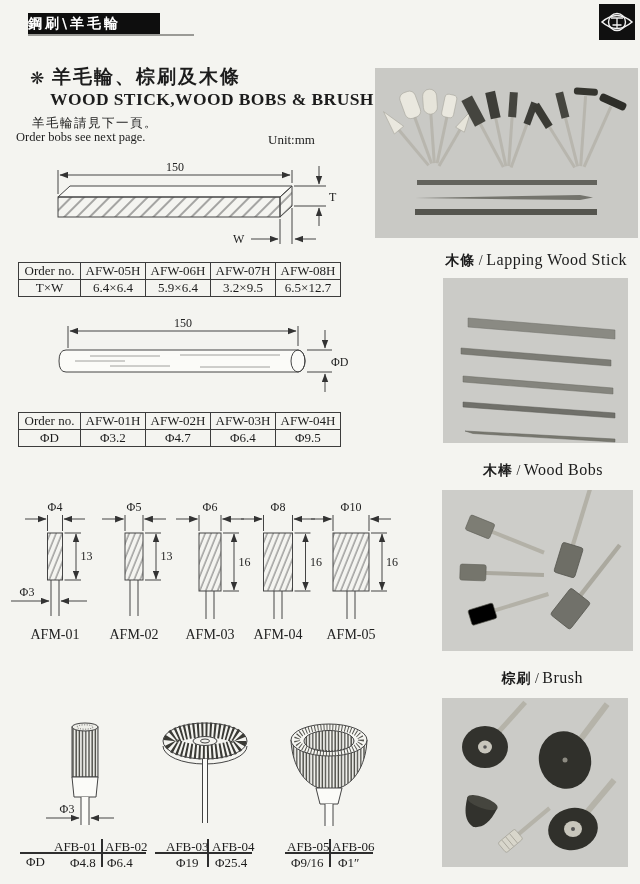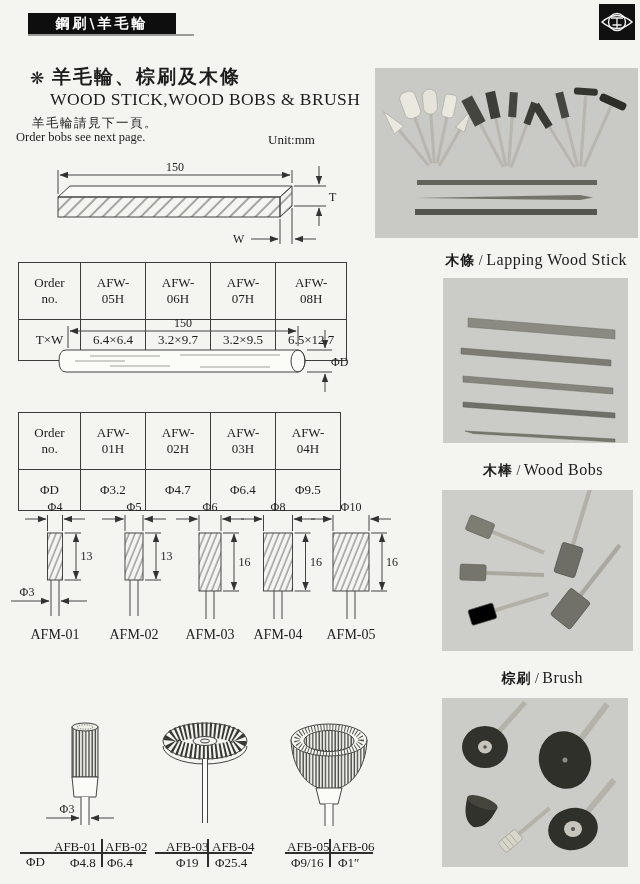--- a/index.html
+++ b/index.html
@@ -1,39 +1,39 @@
 <!DOCTYPE html>
 <html><head>
 <meta charset="utf-8">
 <style>
   html,body { margin:0; padding:0; background:#e9e9e5; }
   .page { position:relative; width:640px; height:884px; background:#f4f4f0;
           font-family:"Liberation Serif", serif; color:#1c1c1c; overflow:hidden; }
   .abs { position:absolute; }
 
   
-  .cat-tag { left:28px; top:13px; width:148px; height:21px; background:#0e0e0e; color:#fff;
+  .cat-tag { left:28px; top:13px; width:132px; height:21px; background:#0e0e0e; color:#fff;
              font-family:"DejaVu Sans", sans-serif; font-weight:bold; font-size:14px;
-             letter-spacing:3px; text-align:center; line-height:21px; }
+             letter-spacing:3px; line-height:21px; }
   .tag-underline { left:28px; top:34px; width:166px; height:2px; background:#9a9a96; }
   .logo-box { left:599px; top:4px; width:36px; height:36px; }
 
   
   .bullet { left:30px; top:68px; font-family:"DejaVu Sans", sans-serif; font-size:17px; font-weight:bold; }
   .title-zh { left:52px; top:64px; font-family:"DejaVu Sans", sans-serif; font-weight:bold;
               font-size:19px; letter-spacing:2px; }
-  .title-en { left:50px; top:89px; font-weight:normal; font-size:17.5px; letter-spacing:0.4px; }
+  .title-en { left:50px; top:89px; font-weight:bold; font-size:17.5px; letter-spacing:0.4px; }
   .note-zh { left:16px; top:115px; font-family:"DejaVu Sans", sans-serif; font-size:12.5px; letter-spacing:1.5px;margin-left:16px; }
   .note-en { left:16px; top:130px; font-size:12.5px; }
   .unit-label { left:268px; top:132px; font-size:13px; }
 
   
   table.spec { border-collapse:collapse; background:transparent; }
   table.spec td { border:1.2px solid #3c3c3c; text-align:center; font-size:13px;
-                  height:16px; padding:12px; }
+                  height:16px; padding:0; }
 
   svg { display:block; }
   svg text { font-family:"Liberation Serif", serif; fill:#222; font-size:12px; }
   text.model { font-size:14px; }
 
   
   .bt-text { font-size:13px; white-space:nowrap; }
   .bt-hline { height:1.5px; background:#2e2e2e; }
   .bt-vline { width:1.5px; background:#2e2e2e; }
 
@@ -116,21 +116,21 @@
         <tr>
       <td>Order no.</td>
       <td>AFW-05H</td>
       <td>AFW-06H</td>
       <td>AFW-07H</td>
       <td>AFW-08H</td>
     </tr>
     <tr>
       <td>T×W</td>
       <td>6.4×6.4</td>
-      <td>3.2×9.7</td>
+      <td>5.9×6.4</td>
       <td>3.2×9.5</td>
       <td>6.5×12.7</td>
     </tr>
   </tbody>
     </table>
 
   <svg class="abs" style="left:30px;top:318px" width="320" height="80">
     <g stroke="#444" stroke-width="1" fill="none">
       <line x1="38" y1="8" x2="38" y2="30"></line>
       <line x1="268" y1="8" x2="268" y2="28"></line>

